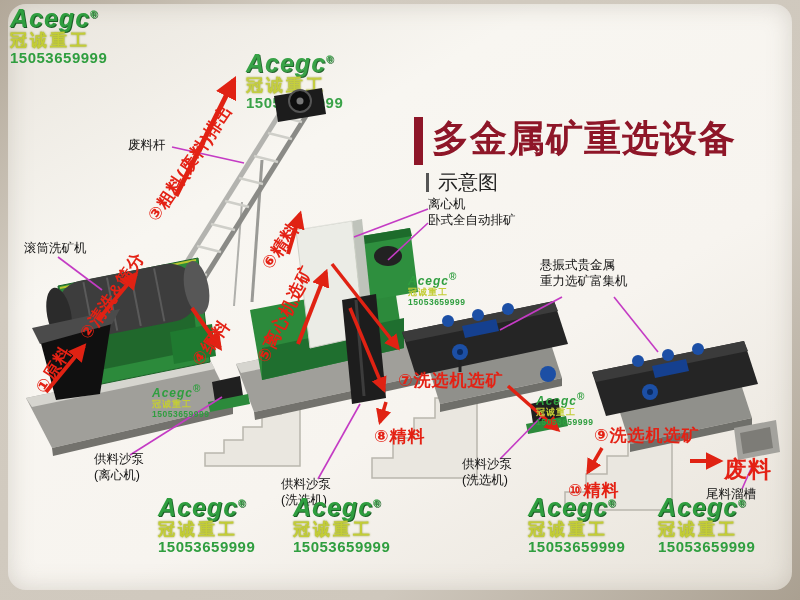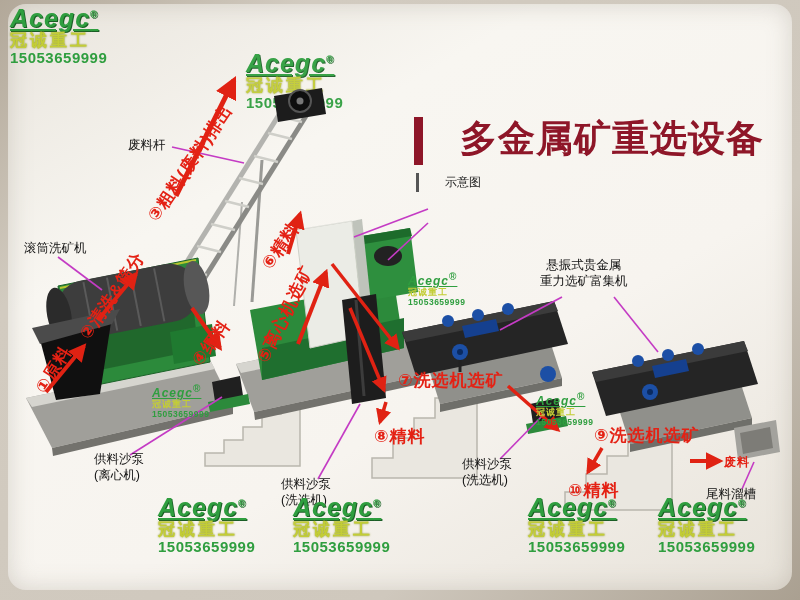--- a/index.html
+++ b/index.html
@@ -7,38 +7,38 @@
   .stage{position:relative;width:800px;height:600px;
     background:linear-gradient(135deg,#b2a899 0%,#d2cbc0 22%,#cfc8bd 70%,#aaa091 100%);}
   .panel{position:absolute;left:8px;top:4px;right:8px;bottom:10px;border-radius:18px;z-index:0;
     background:linear-gradient(150deg,#e9e5dd 0%,#f8f6f1 30%,#f7f4ef 62%,#e7e2d9 100%);
     box-shadow:inset 0 0 24px rgba(120,108,90,.25);}
   .art{position:absolute;left:0;top:0;z-index:2;}
 
   
   .title-bar{position:absolute;left:414px;top:117px;width:9px;height:48px;background:#8e1628;z-index:4;}
   .title-text{position:absolute;left:432px;top:114px;font-size:37px;font-weight:bold;color:#8e1628;
-    letter-spacing:1px;z-index:4;white-space:nowrap;margin-left:28px;}
-  .subtitle{position:absolute;left:416px;top:173px;font-size:12px;color:#222;z-index:4;
-    border-left:3px solid #555;padding-left:26px;line-height:19px;}
+    letter-spacing:1px;z-index:4;white-space:nowrap;}
+  .subtitle{position:absolute;left:426px;top:173px;font-size:20px;color:#222;z-index:4;
+    border-left:3px solid #555;padding-left:9px;line-height:19px;}
 
   
   .step{position:absolute;color:#e42114;font-weight:bold;font-size:17px;white-space:nowrap;z-index:4;
     letter-spacing:1px;transform-origin:0 50%;}
-  .step.big{font-size:12px;}
-
-  
-  .mlabel{position:absolute;color:#111;font-size:12.5px;line-height:1.3;z-index:4;white-space:nowrap;text-align:center;}
+  .step.big{font-size:23px;}
+
+  
+  .mlabel{position:absolute;color:#111;font-size:12.5px;line-height:1.3;z-index:4;white-space:nowrap;}
   .mlabel.ctr{text-align:left;}
 
   
   .wm{position:absolute;z-index:4;line-height:1.08;white-space:nowrap;}
   .wm.behind{z-index:1;opacity:.95;}
   .wm-brand{color:#2f9e3f;font-size:25px;font-weight:bold;font-style:italic;letter-spacing:1px;
-    text-shadow:1px 1px 0 #1b5e26;text-decoration:underline;}
+    text-shadow:1px 1px 0 #1b5e26;}
   .wm-reg{font-size:10px;vertical-align:super;font-style:normal;}
   .wm-company{color:#c3cd36;font-size:17px;font-weight:bold;letter-spacing:3px;text-shadow:0 0 2px #87911e;}
   .wm-phone{color:#2f9e3f;font-size:15px;font-weight:bold;letter-spacing:.5px;}
   .wm-sm .wm-brand{font-size:12px;text-shadow:none;}
   .wm-sm .wm-company{font-size:9px;letter-spacing:1px;text-shadow:none;}
   .wm-sm .wm-phone{font-size:8.5px;}
 </style>
 </head>
 <body>
 
@@ -213,20 +213,24 @@
   <div class="step" style="left:262px;top:350px;transform:rotate(-64deg)">⑤离心机选矿</div>
   <div class="step" style="left:266px;top:256px;transform:rotate(-56deg)">⑥精料</div>
   <div class="step" style="left:398px;top:369px">⑦洗选机选矿</div>
   <div class="step" style="left:374px;top:425px">⑧精料</div>
   <div class="step" style="left:594px;top:424px">⑨洗选机选矿</div>
   <div class="step" style="left:568px;top:479px">⑩精料</div>
   <div class="step big" style="left:724px;top:454px">废料</div>
 
   <div class="mlabel" style="left:128px;top:137px">废料杆</div>
   <div class="mlabel" style="left:24px;top:240px">滚筒洗矿机</div>
+  <div class="mlabel" style="left:428px;top:196px">
+    <div>离心机</div>
+    <div>卧式全自动排矿</div>
+  </div>
   <div class="mlabel" style="left:540px;top:257px">
     <div>悬振式贵金属</div>
     <div>重力选矿富集机</div>
   </div>
   <div class="mlabel ctr" style="left:94px;top:451px">
     <div>供料沙泵</div>
     <div>(离心机)</div>
   </div>
   <div class="mlabel ctr" style="left:281px;top:476px">
     <div>供料沙泵</div>

